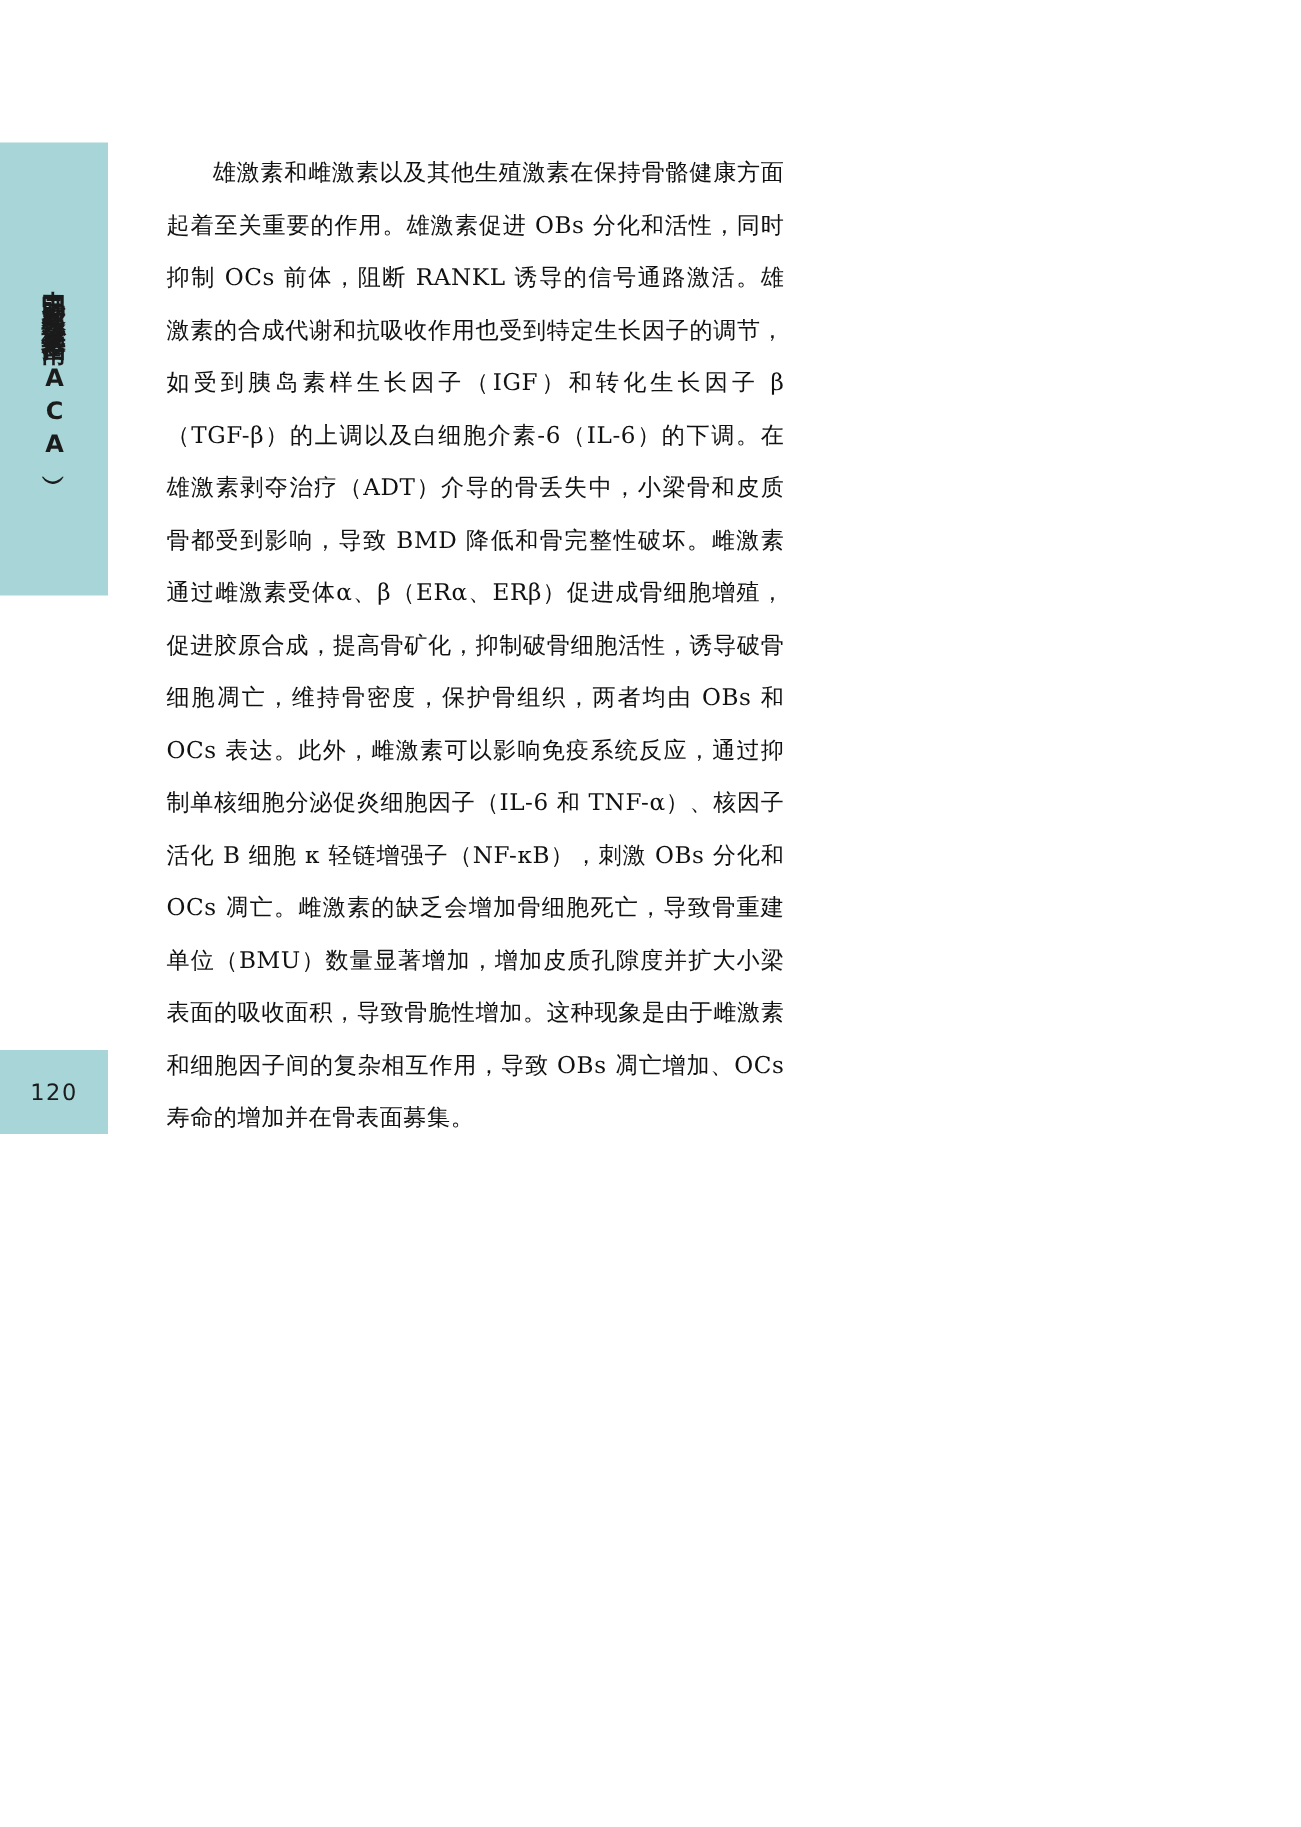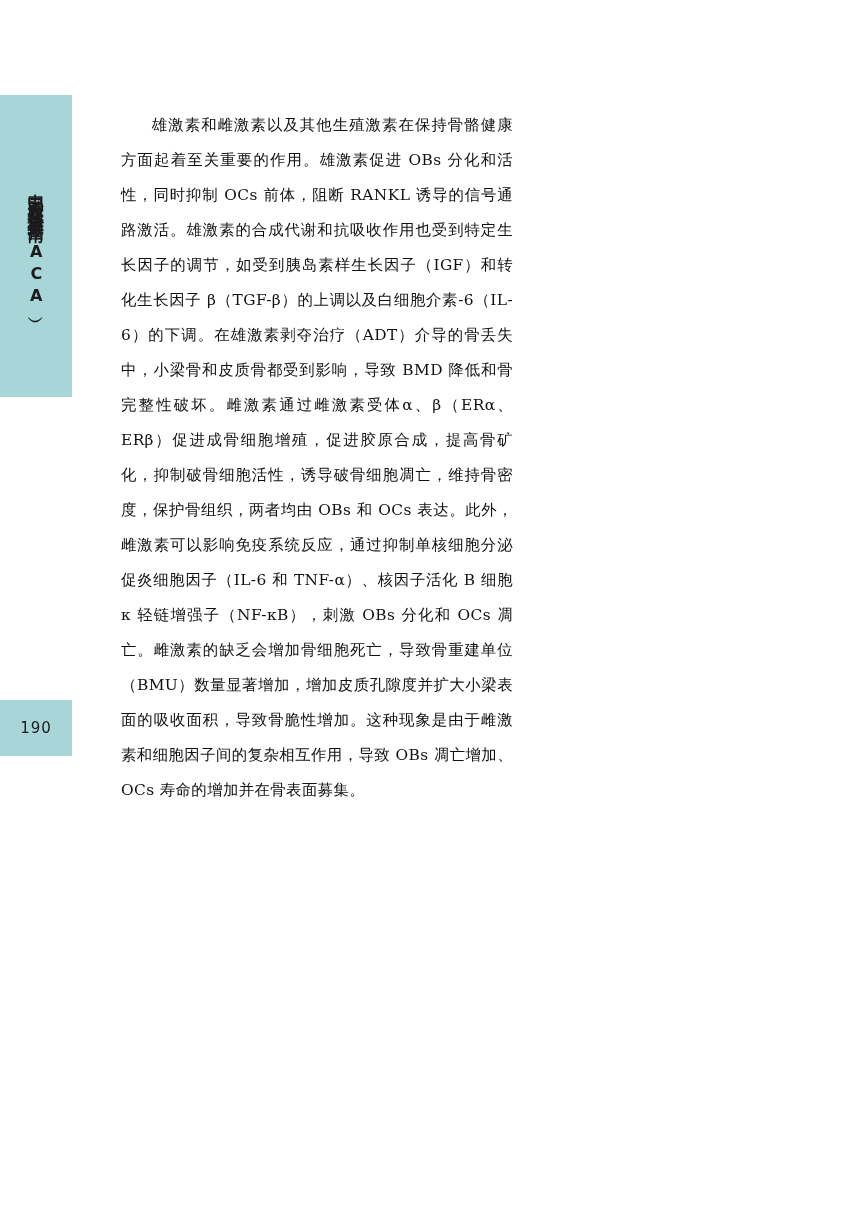--- a/index.html
+++ b/index.html
@@ -65,41 +65,41 @@
   }
 
   
   .text-column {
     position: absolute;
     left: 105px;
     top: 92px;
     width: 424px;
   }
   .body-paragraph {
-    margin: 16px;
+    margin: 6px;
     font-family: "DejaVu Serif", "Liberation Serif", serif;
     font-size: 15.4px;
     line-height: 35px;
     color: #111111;
     text-align: justify;
     text-justify: inter-ideograph;
     text-indent: 2em;
     letter-spacing: 0.4px;
   }
 </style>
 </head>
 <body>
 
 <div class="page">
 
   <div class="side-tab">
     <span class="side-tab-text">中国肿瘤整合诊治技术指南（CACA）</span>
   </div>
 
   <div class="folio-tab">
-    <span class="folio-text">190</span>
+    <span class="folio-text">120</span>
   </div>
 
   <div class="text-column">
     <p class="body-paragraph">雄激素和雌激素以及其他生殖激素在保持骨骼健康方面起着至关重要的作用。雄激素促进 OBs 分化和活性，同时抑制 OCs 前体，阻断 RANKL 诱导的信号通路激活。雄激素的合成代谢和抗吸收作用也受到特定生长因子的调节，如受到胰岛素样生长因子（IGF）和转化生长因子 β（TGF-β）的上调以及白细胞介素-6（IL-6）的下调。在雄激素剥夺治疗（ADT）介导的骨丢失中，小梁骨和皮质骨都受到影响，导致 BMD 降低和骨完整性破坏。雌激素通过雌激素受体α、β（ERα、ERβ）促进成骨细胞增殖，促进胶原合成，提高骨矿化，抑制破骨细胞活性，诱导破骨细胞凋亡，维持骨密度，保护骨组织，两者均由 OBs 和 OCs 表达。此外，雌激素可以影响免疫系统反应，通过抑制单核细胞分泌促炎细胞因子（IL-6 和 TNF-α）、核因子活化 B 细胞 κ 轻链增强子（NF-κB），刺激 OBs 分化和 OCs 凋亡。雌激素的缺乏会增加骨细胞死亡，导致骨重建单位（BMU）数量显著增加，增加皮质孔隙度并扩大小梁表面的吸收面积，导致骨脆性增加。这种现象是由于雌激素和细胞因子间的复杂相互作用，导致 OBs 凋亡增加、OCs 寿命的增加并在骨表面募集。</p>
   </div>
 
 </div>
 
 </body></html>

